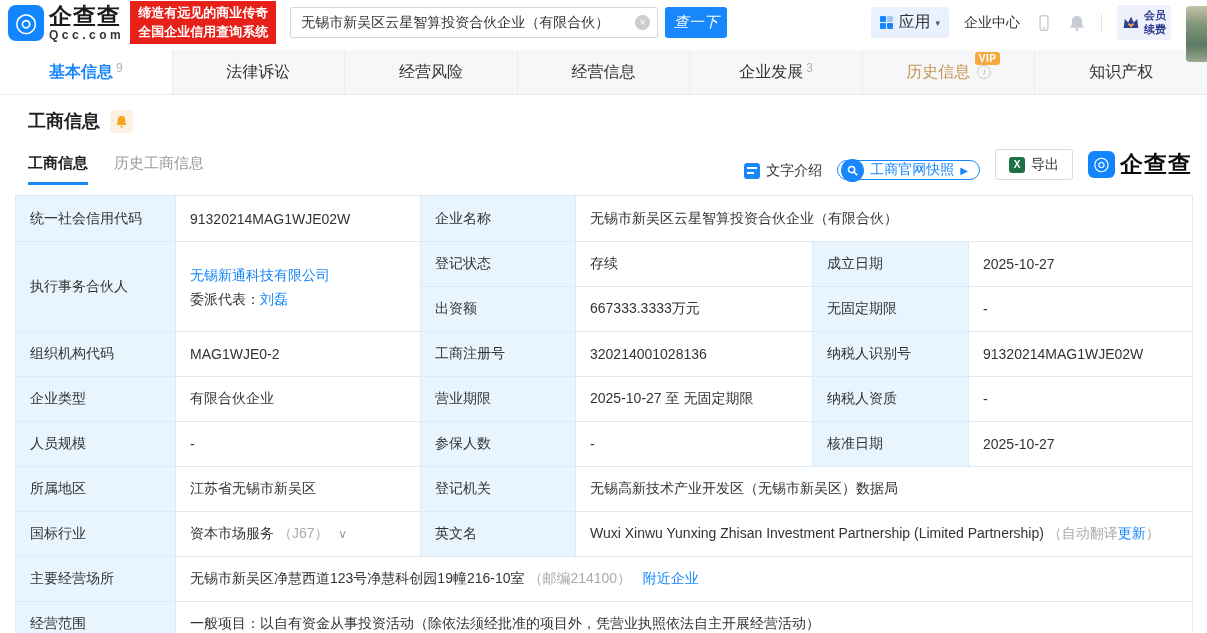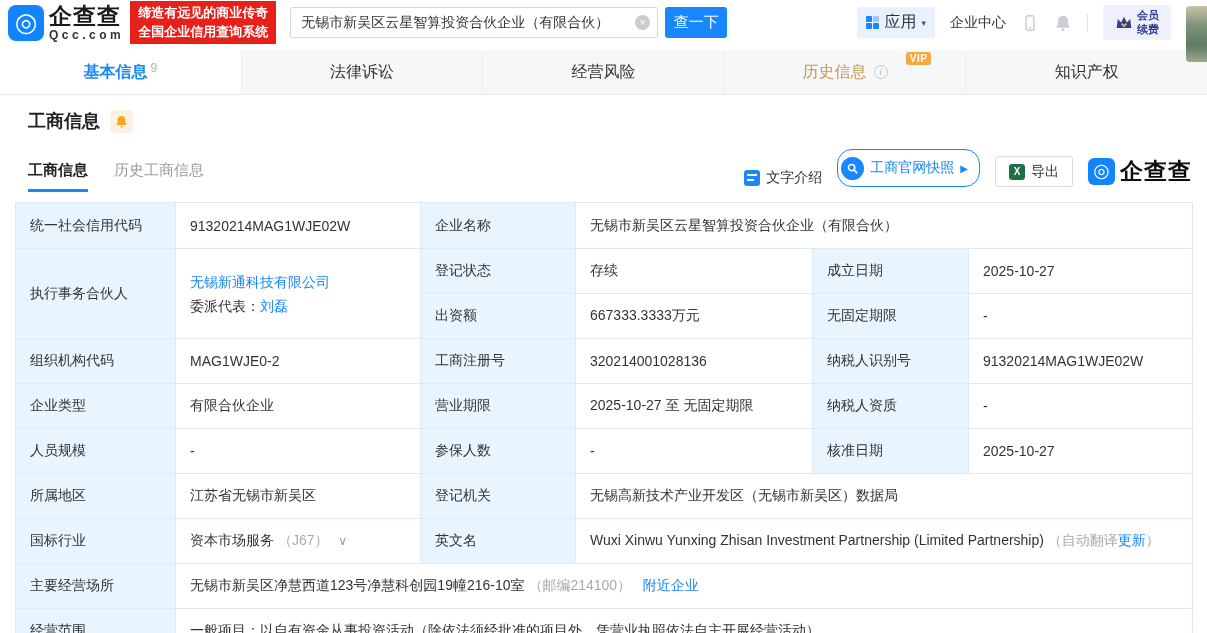--- a/index.html
+++ b/index.html
@@ -16,34 +16,34 @@
   .logo-title { font-size:23px; font-weight:bold; color:#1a1a1a; letter-spacing:1px; line-height:24px; }
   .logo-sub { font-size:12px; color:#333; letter-spacing:3.5px; font-weight:bold; }
   .slogan { margin-left:6px; background:#e7211a; color:#fff; font-size:13px; font-weight:bold;
     padding:3px 8px; line-height:1.45; white-space:nowrap; }
   .searchwrap { position:relative; margin-left:14px; }
   .search { width:368px; height:31px; border:1px solid #d9d9d9; border-radius:2px; padding:0 30px 0 10px;
     font-size:14px; color:#333; outline:none; font-family:inherit; }
   .clear-ic { position:absolute; right:8px; top:8px; width:15px; height:15px; border-radius:50%;
     background:#ccc; color:#fff; font-size:11px; line-height:14px; text-align:center; cursor:pointer; }
   .searchbtn { margin-left:7px; width:62px; height:31px; background:#1787fb; color:#fff; border:none;
-    border-radius:3px; font-size:15px; cursor:pointer; font-family:inherit; }
+    border-radius:3px; font-size:15px; cursor:pointer; font-family:inherit;font-style:italic; }
   .navright { margin-left:auto; display:flex; align-items:center; gap:15px; padding-right:36px; }
   .apps { display:flex; align-items:center; gap:5px; background:#e8f1fd; border-radius:3px;
     padding:5px 9px; cursor:pointer; }
   .grid-ic { display:grid; grid-template-columns:6px 6px; grid-template-rows:6px 6px; gap:1.5px; }
   .grid-ic i { background:#1787fb; border-radius:1px; }
   .grid-ic i:nth-child(2) { background:#9ec7fb; }
   .apps-label { font-size:16px; color:#333; }
   .caret { font-size:9px; color:#555; }
   .navitem { font-size:14px; color:#333; cursor:pointer; white-space:nowrap; }
   .ghost-ic { display:flex; cursor:pointer; }
   .vline { width:1px; height:18px; background:#e3e3e3; }
   .vip { display:flex; align-items:center; gap:4px; background:#eef0fb; border-radius:4px;
-    padding:4px 12px; cursor:pointer; }
+    padding:4px 5px; cursor:pointer; }
   .vip-txt { font-size:11px; font-weight:bold; color:#333e92; line-height:1.2; }
   .avatar { position:absolute; right:0; top:6px; width:21px; height:56px; border-radius:4px 0 0 4px;
     background:linear-gradient(180deg,#c9c2a8 0%,#7e9478 35%,#5d7a63 70%,#9aa88e 100%); cursor:pointer; z-index:5; }
 
   
   .tabbar { margin-top:5px; height:45px; background:#f6f7f9; display:flex; border-bottom:1px solid #ececec; }
   .tab { flex:1; display:flex; align-items:center; justify-content:center; gap:3px; font-size:16px;
     color:#333; border-right:1px solid #ededed; cursor:pointer; position:relative; }
   .tab:last-child { border-right:none; }
   .tab.active { background:#fff; color:#1787fb; font-weight:bold; }
@@ -64,21 +64,21 @@
   .subtabs { display:flex; gap:26px; }
   .subtab { font-size:15px; cursor:pointer; padding-bottom:9px; }
   .subtab.on { color:#222; font-weight:bold; border-bottom:3px solid #1787fb; }
   .subtab.off { color:#9b9b9b; }
   .actions { margin-left:auto; display:flex; align-items:flex-end; gap:15px; padding-bottom:5px; }
   .act-text { display:flex; align-items:center; gap:6px; cursor:pointer; font-size:14px; color:#333; }
   .doc-ic { width:16px; height:16px; border-radius:3px; background:#1787fb; position:relative; }
   .doc-ic::before { content:""; position:absolute; left:3px; top:4px; width:10px; height:2px; background:#fff; }
   .doc-ic::after { content:""; position:absolute; left:3px; top:9px; width:7px; height:2px; background:#fff; }
   .snap-pill { display:flex; align-items:center; gap:6px; border:1px solid #1787fb; border-radius:15px;
-    height:38px; padding:0 11px 0 3px; cursor:pointer; color:#1787fb; font-size:14px; background:#fff; }
+    height:20px; padding:0 11px 0 3px; cursor:pointer; color:#1787fb; font-size:14px; background:#fff; }
   .snap-ic { width:23px; height:23px; border-radius:50%; background:#1787fb; display:flex;
     align-items:center; justify-content:center; }
   .play { font-size:10px; }
   .export-btn { display:flex; align-items:center; gap:6px; border:1px solid #dcdcdc; border-radius:3px;
     height:31px; padding:0 13px; background:#fff; cursor:pointer; font-size:14px; color:#333; font-family:inherit; }
   .xls-ic { width:16px; height:16px; border-radius:3px; background:#1e7145; color:#fff; font-size:10px;
     font-weight:bold; line-height:16px; text-align:center; }
   .mini-logo { display:flex; align-items:center; gap:5px; cursor:default; }
   .mini-logo-ic { width:27px; height:27px; border-radius:6px; background:#1285fe; color:#fff;
     font-size:19px; line-height:26px; text-align:center; font-weight:bold; }
@@ -161,20 +161,27 @@
     <div class="tab active">
       <span>基本信息</span>
       <span class="tab-badge">9</span>
     </div>
     <div class="tab">
       <span>法律诉讼</span>
     </div>
     <div class="tab">
       <span>经营风险</span>
     </div>
+    <div class="tab">
+      <span>经营信息</span>
+    </div>
+    <div class="tab">
+      <span>企业发展</span>
+      <span class="tab-badge">3</span>
+    </div>
     <div class="tab vip-tab">
       <span class="vip-badge">VIP</span>
       <span>历史信息</span>
       <span class="info-ic">i</span>
     </div>
     <div class="tab">
       <span>知识产权</span>
     </div>
   </nav>
 

